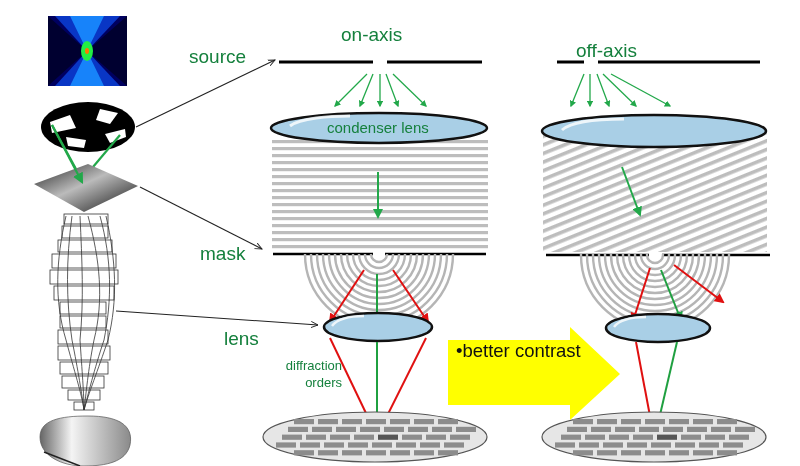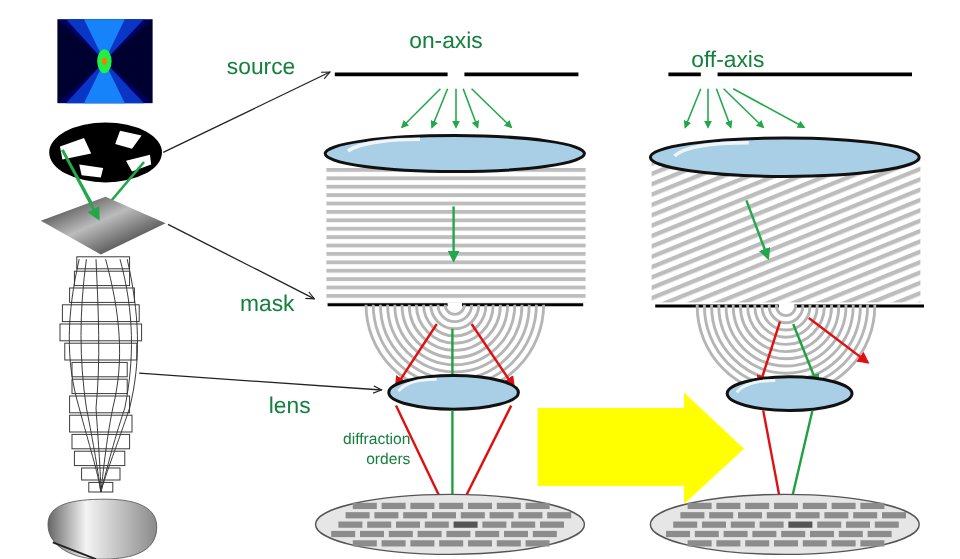--- a/index.html
+++ b/index.html
@@ -302,19 +302,21 @@
       </g>
 
   <polygon points="448,340 570,340 570,327 620,374 570,420 570,405 448,405" fill="#ffff00"></polygon>
 </svg>
 
 <div class="lbl big" style="left:189px;top:46px;text-align:right;">source</div>
 <div class="lbl big" style="left:200px;top:243px;">mask</div>
 <div class="lbl big" style="left:192px;top:328px;margin-left:32px;">lens</div>
 <div class="lbl big" style="left:341px;top:24px;">on-axis</div>
 <div class="lbl big" style="left:565px;top:40px;margin-left:11px;">off-axis</div>
+<div class="lbl" style="left:327px;top:119px;font-size:15px;">condenser lens</div>
 <div class="lbl small" style="left:270px;top:357px;width:72px;">
   <div>diffraction</div>
   <div>orders</div>
 </div>
 <div class="benefits">
+  <div>•better contrast</div>
 </div>
 </div>
 
 </body></html>

